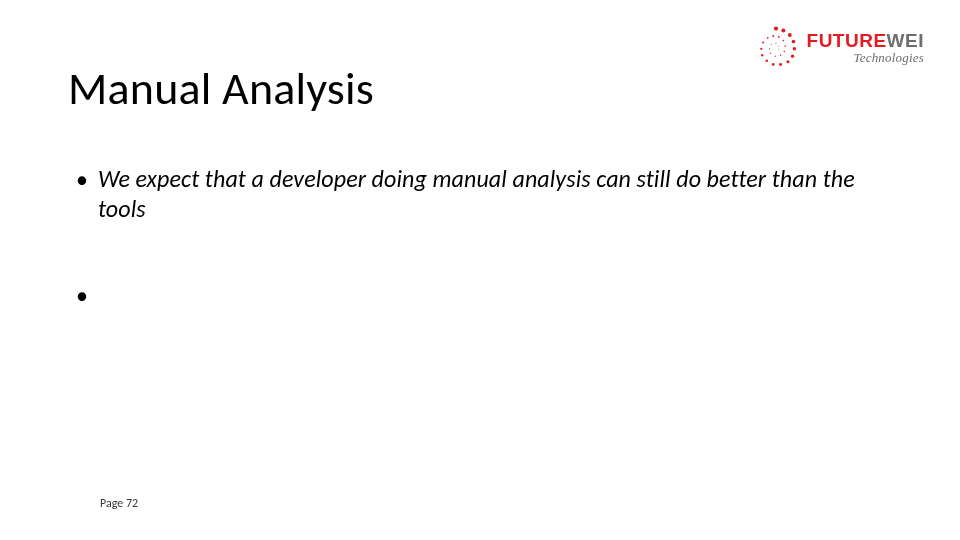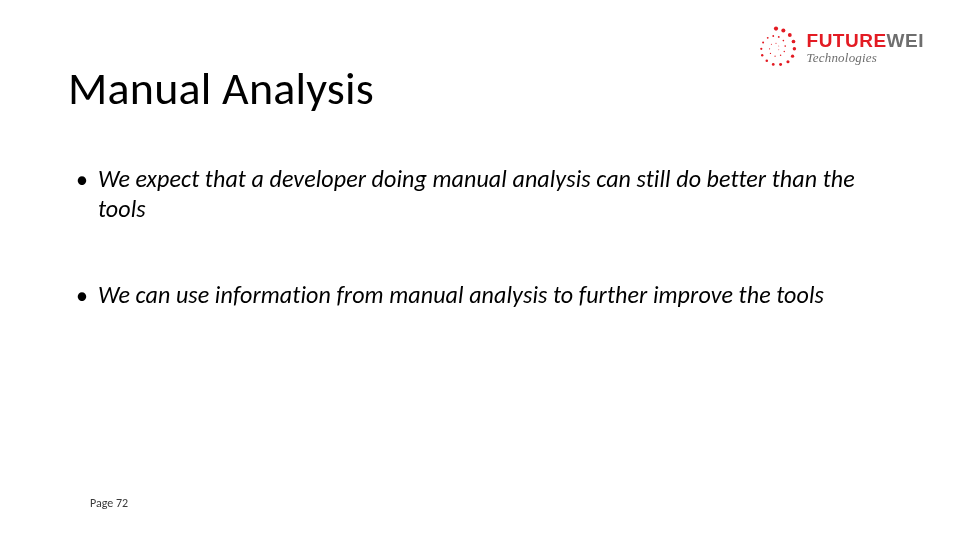--- a/index.html
+++ b/index.html
@@ -42,21 +42,21 @@
     }
     .bullet-text {
       font-size: 24px;
       line-height: 1.25;
       color: #000000;
       letter-spacing: 0.1px;
       font-style: italic;
     }
     .page-footer {
       position: absolute;
-      left: 90px;
+      left: 100px;
       bottom: 30px;
       font-size: 12px;
       color: #3a3a3a;
     }
     .logo {
       position: absolute;
       top: 24px;
       right: 36px;
       display: flex;
       align-items: center;
@@ -77,21 +77,21 @@
       font-weight: 700;
       letter-spacing: 0.5px;
     }
     .logo-future { color: #e31b23; }
     .logo-wei { color: #6e6e6e; }
     .logo-tech {
       font-family: "Segoe Script", "Brush Script MT", cursive;
       font-style: italic;
       font-size: 13px;
       color: #6e6e6e;
-      text-align: left;
+      text-align: right;
       margin-top: 1px;
       letter-spacing: 0.2px;
     }
   </style>
 </head>
 <body>
 
 <div class="slide">
 
   <div class="logo">
@@ -136,21 +136,20 @@
 
   <h1 class="title">Manual Analysis</h1>
 
   <div class="content">
     <div class="bullet-row">
       <span class="bullet-dot">•</span>
       <span class="bullet-text">We expect that a developer doing manual analysis can still do better than the tools</span>
     </div>
     <div class="bullet-row">
       <span class="bullet-dot">•</span>
-      <span class="bullet-text">We can use information from manual analysis to further improve the tools</span>
     </div>
   </div>
 
   <div class="page-footer">
     <span>Page</span>
     <span>72</span>
   </div>
 
 </div>
 

